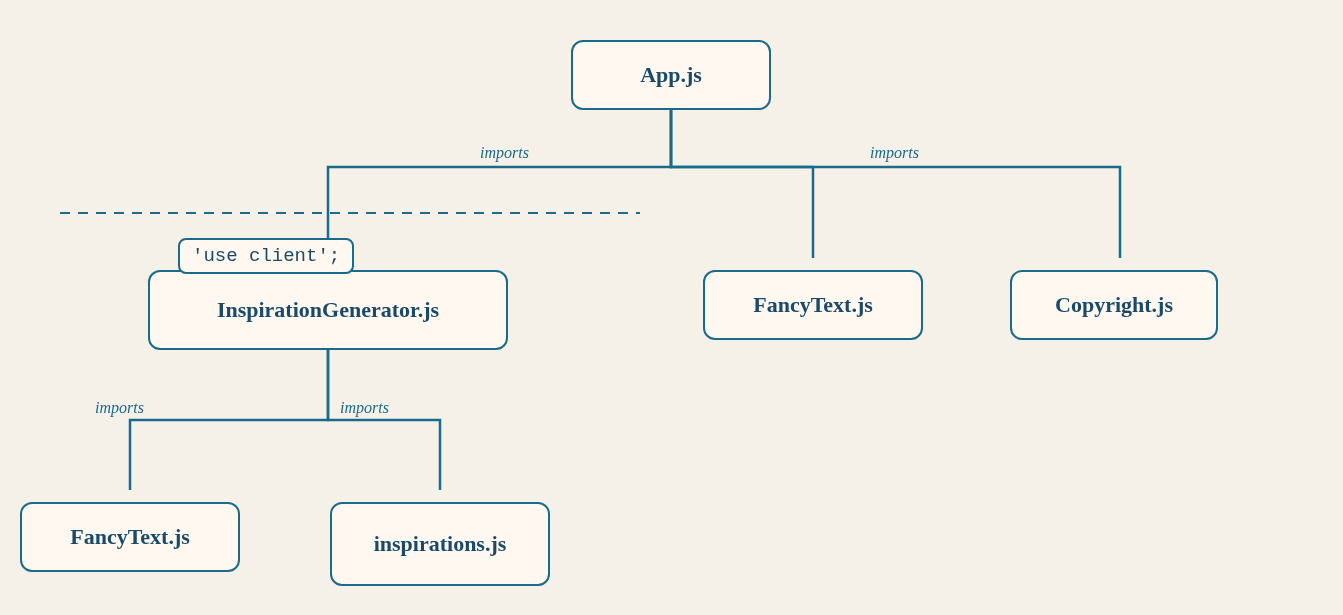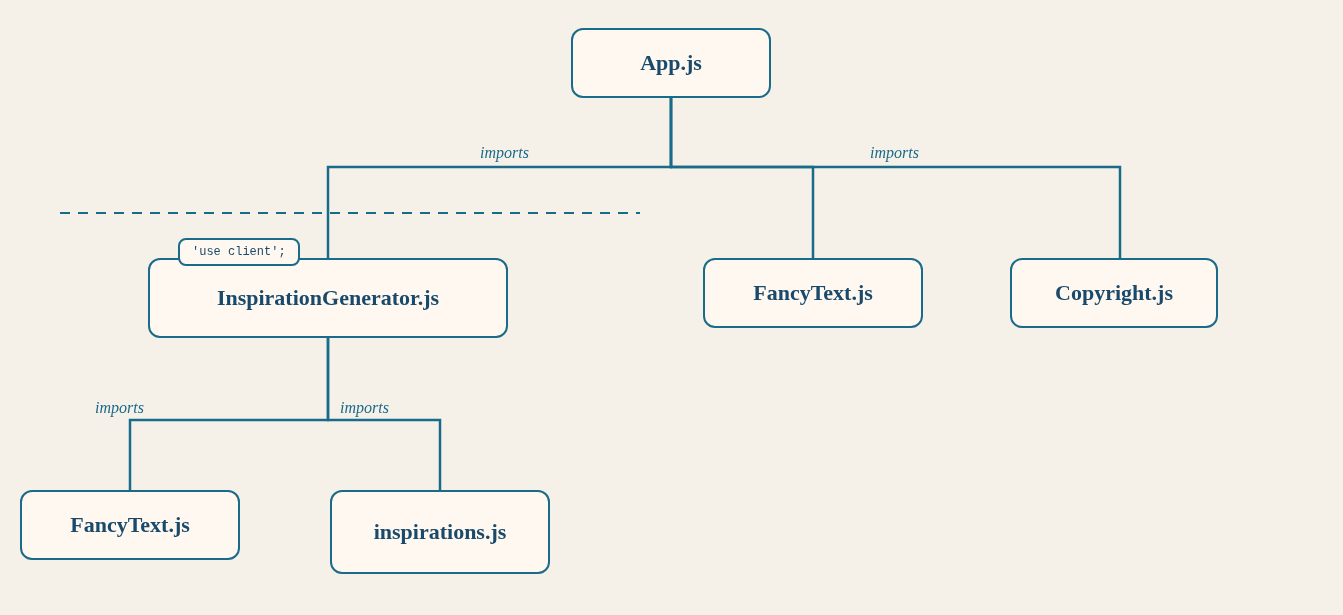--- a/index.html
+++ b/index.html
@@ -26,20 +26,21 @@
       border-radius: 12px;
       display: flex;
       align-items: center;
       justify-content: center;
       color: #1a4a6b;
       font-size: 22px;
       font-weight: bold;
       font-family: 'Georgia', serif;
       white-space: nowrap;
       padding: 14px 24px;
+      margin-top: 12px;
     }
 
     .node-appjs {
       top: 28px;
       left: 571px;
       width: 200px;
       height: 70px;
     }
 
     .node-inspiration {
@@ -81,21 +82,21 @@
     
     .use-client-badge {
       position: absolute;
       top: 238px;
       left: 178px;
       background: #fff8f0;
       border: 2px solid #1a6b8a;
       border-radius: 8px;
       padding: 5px 12px;
       font-family: 'Courier New', monospace;
-      font-size: 12px;
+      font-size: 19px;
       color: #1a4a6b;
       white-space: nowrap;
       z-index: 10;
     }
 
     
     .lines-svg {
       position: absolute;
       top: 0;
       left: 0;

